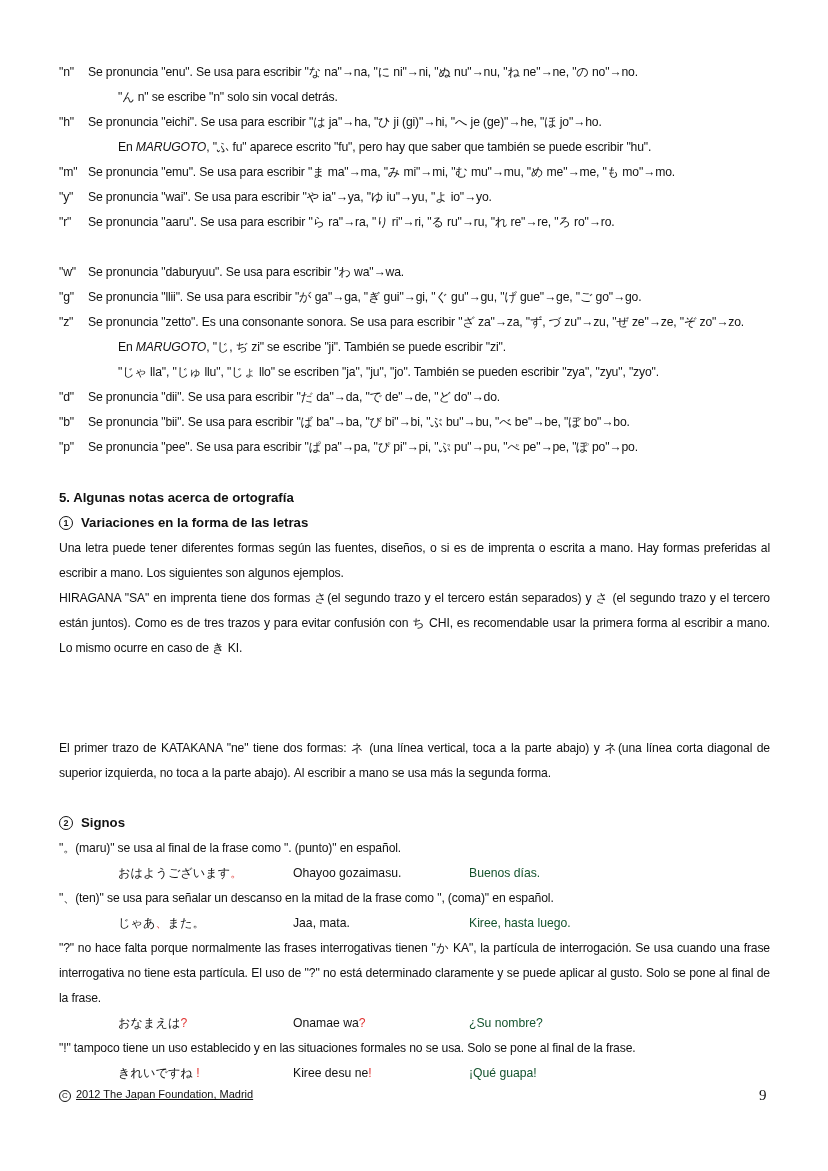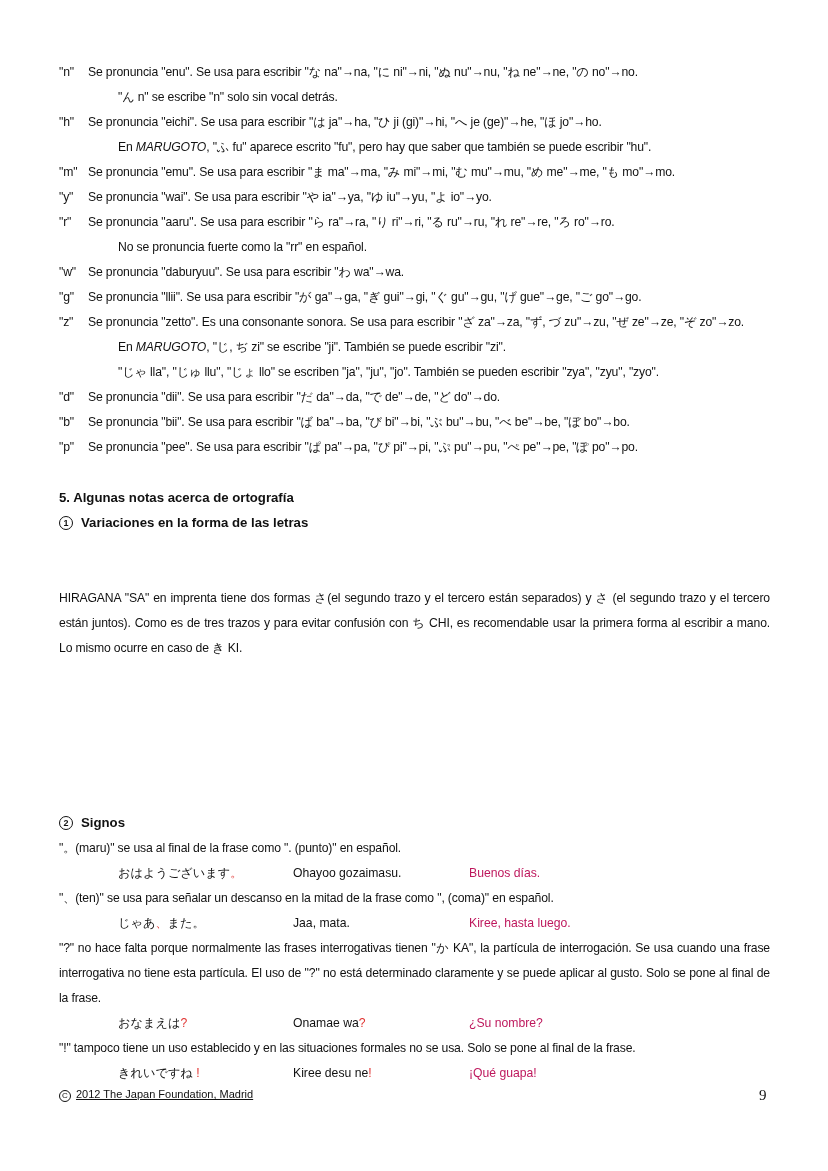--- a/index.html
+++ b/index.html
@@ -21,21 +21,21 @@
     letter-spacing: -0.15px;
   }
   .h1 {
     position: absolute; left: 59px; font-size: 13.2px; font-weight: bold; white-space: nowrap;
   }
   .ex {
     position: absolute; font-size: 12.2px; white-space: nowrap; line-height: 16px; text-align: center;
   }
   .ex.jp { left: 118px; }
   .ex.ro { left: 293px; }
-  .ex.es { left: 469px; color: #be185d; }
+  .ex.es { left: 469px; color: #14532d; }
   .red { color: #e0312f; }
   .footer { position: absolute; left: 59px; top: 1088px; font-size: 11px; white-space: nowrap; text-decoration: underline; }
   .pagenum { position: absolute; left: 759px; top: 1087px; font-family: "Liberation Serif", serif; font-size: 15px; }
   .circ {
     display: inline-block; width: 12px; height: 12px; border: 1.4px solid #111;
     border-radius: 50%; font-size: 9px; line-height: 12px; text-align: center;
     margin-right: 8px; vertical-align: 1px;
   }
   .copy {
     display: inline-block; width: 10px; height: 10px; border: 1px solid #111;
@@ -52,40 +52,41 @@
   <div class="line indent" style="top:89px">"ん n" se escribe "n" solo sin vocal detrás.</div>
 
   <div class="line" style="top:114px"><span class="key">"h"</span><span>Se pronuncia "eichi". Se usa para escribir "は ja"→ha, "ひ ji (gi)"→hi, "へ je (ge)"→he, "ほ jo"→ho.</span></div>
   <div class="line indent" style="top:139px"><span>En </span><i>MARUGOTO</i><span>, "ふ fu" aparece escrito "fu", pero hay que saber que también se puede escribir "hu".</span></div>
 
   <div class="line" style="top:164px"><span class="key">"m"</span><span>Se pronuncia "emu". Se usa para escribir "ま ma"→ma, "み mi"→mi, "む mu"→mu, "め me"→me, "も mo"→mo.</span></div>
 
   <div class="line" style="top:189px"><span class="key">"y"</span><span>Se pronuncia "wai". Se usa para escribir "や ia"→ya, "ゆ iu"→yu, "よ io"→yo.</span></div>
 
   <div class="line" style="top:214px"><span class="key">"r"</span><span>Se pronuncia "aaru". Se usa para escribir "ら ra"→ra, "り ri"→ri, "る ru"→ru, "れ re"→re, "ろ ro"→ro.</span></div>
-  <div class="line indent" style="top:239px">No se pronuncia fuerte como la "rr" en español.</div>
 
   <div class="line" style="top:264px"><span class="key">"w"</span><span>Se pronuncia "daburyuu". Se usa para escribir "わ wa"→wa.</span></div>
 
   <div class="line" style="top:289px"><span class="key">"g"</span><span>Se pronuncia "llii". Se usa para escribir "が ga"→ga, "ぎ gui"→gi, "ぐ gu"→gu, "げ gue"→ge, "ご go"→go.</span></div>
 
   <div class="line" style="top:314px"><span class="key">"z"</span><span>Se pronuncia "zetto". Es una consonante sonora. Se usa para escribir "ざ za"→za, "ず, づ zu"→zu, "ぜ ze"→ze, "ぞ zo"→zo.</span></div>
   <div class="line indent" style="top:339px"><span>En </span><i>MARUGOTO</i><span>, "じ, ぢ zi" se escribe "ji". También se puede escribir "zi".</span></div>
   <div class="line indent" style="top:364px">"じゃ lla", "じゅ llu", "じょ llo" se escriben "ja", "ju", "jo". También se pueden escribir "zya", "zyu", "zyo".</div>
 
   <div class="line" style="top:389px"><span class="key">"d"</span><span>Se pronuncia "dii". Se usa para escribir "だ da"→da, "で de"→de, "ど do"→do.</span></div>
 
   <div class="line" style="top:414px"><span class="key">"b"</span><span>Se pronuncia "bii". Se usa para escribir "ば ba"→ba, "び bi"→bi, "ぶ bu"→bu, "べ be"→be, "ぼ bo"→bo.</span></div>
 
   <div class="line" style="top:439px"><span class="key">"p"</span><span>Se pronuncia "pee". Se usa para escribir "ぱ pa"→pa, "ぴ pi"→pi, "ぷ pu"→pu, "ぺ pe"→pe, "ぽ po"→po.</span></div>
 
   <div class="h1" style="top:490px">5. Algunas notas acerca de ortografía</div>
   <div class="h1" style="top:515px"><span class="circ">1</span><span>Variaciones en la forma de las letras</span></div>
 
+  <div class="para" style="top:536px">Una letra puede tener diferentes formas según las fuentes, diseños, o si es de imprenta o escrita a mano. Hay formas preferidas al escribir a mano. Los siguientes son algunos ejemplos.</div>
   <div class="para" style="top:586px">HIRAGANA "SA" en imprenta tiene dos formas さ(el segundo trazo y el tercero están separados) y さ (el segundo trazo y el tercero están juntos). Como es de tres trazos y para evitar confusión con ち CHI, es recomendable usar la primera forma al escribir a mano. Lo mismo ocurre en caso de き KI.</div>
+  <div class="para" style="top:736px">El primer trazo de KATAKANA "ne" tiene dos formas: ネ (una línea vertical, toca a la parte abajo) y ネ(una línea corta diagonal de superior izquierda, no toca a la parte abajo). Al escribir a mano se usa más la segunda forma.</div>
 
   <div class="h1" style="top:815px"><span class="circ">2</span><span>Signos</span></div>
 
   <div class="line" style="top:840px">"。(maru)" se usa al final de la frase como ". (punto)" en español.</div>
   <div class="ex jp" style="top:865px"><span>おはようございます</span><span class="red">。</span></div>
   <div class="ex ro" style="top:865px">Ohayoo gozaimasu.</div>
   <div class="ex es" style="top:865px">Buenos días.</div>
 
   <div class="line" style="top:890px">"、(ten)" se usa para señalar un descanso en la mitad de la frase como ", (coma)" en español.</div>
   <div class="ex jp" style="top:915px"><span>じゃあ</span><span class="red">、</span><span>また。</span></div>

